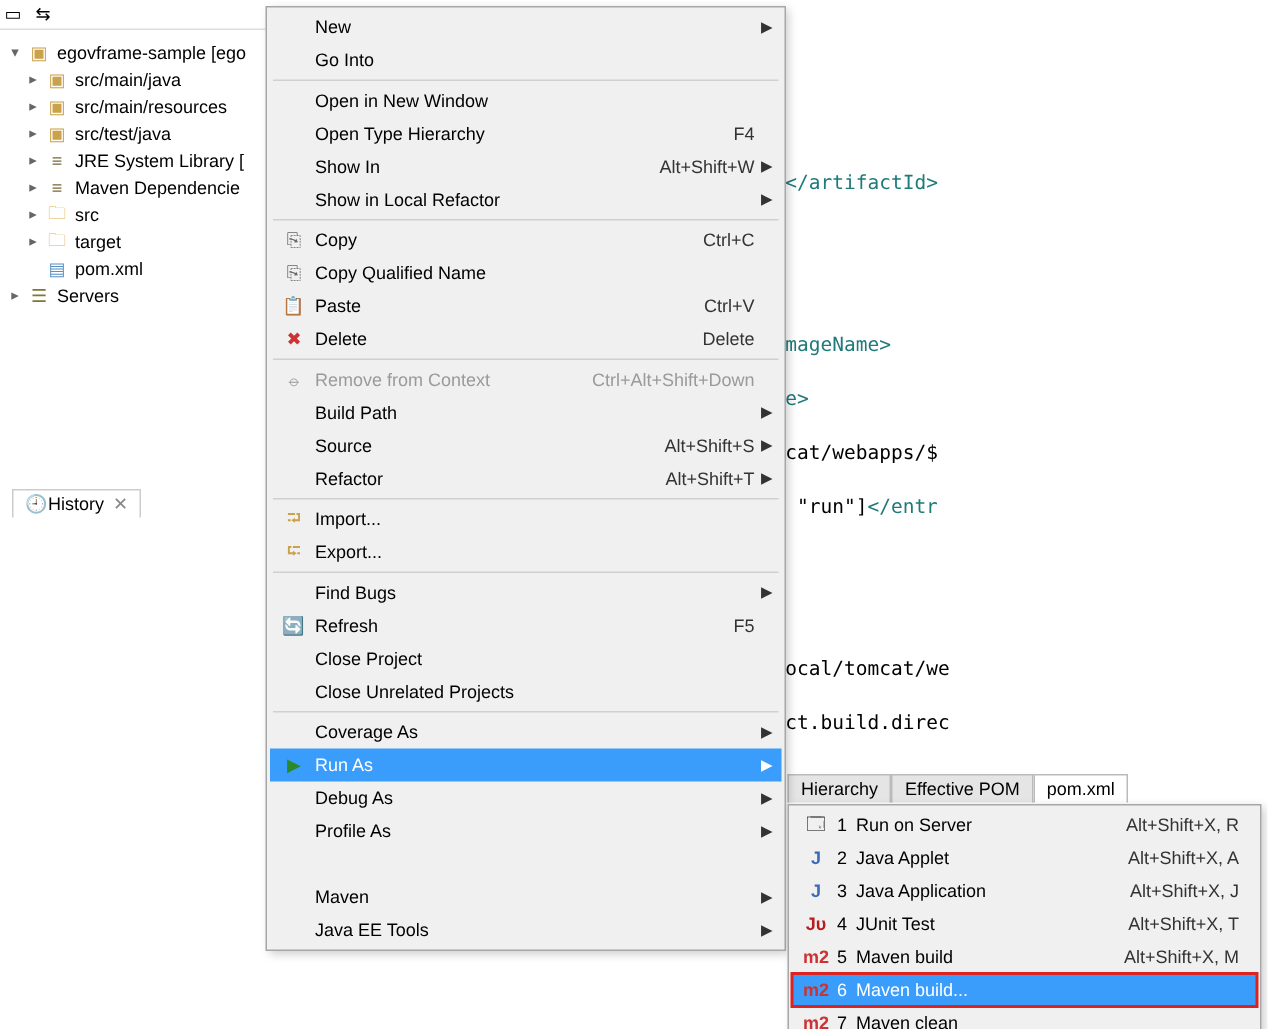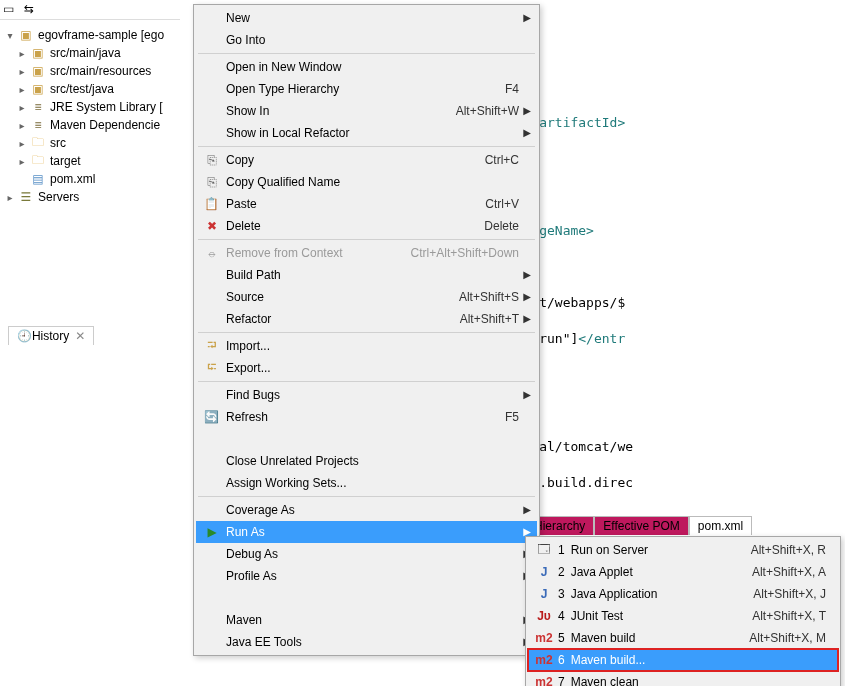--- a/index.html
+++ b/index.html
@@ -79,34 +79,33 @@
     .bottom-tabs {
       position: absolute;
       top: 516px; left: 525px;
       display: flex;
       gap: 0;
     }
     .bottom-tabs .tab {
       border: 1px solid #bbb;
       border-bottom: none;
       padding: 2px 8px;
-      background: #be185d;
+      background: #e5e5e5;
       font-size: 12px;
     }
     .bottom-tabs .tab.active { background: #fff; }
     
     .context-menu {
       position: absolute;
       top: 4px; left: 177px;
       width: 347px;
       background: #f0f0f0;
       border: 1px solid #a7a7a7;
       box-shadow: 2px 2px 6px rgba(0,0,0,.2);
       padding: 2px;
-      margin-left: 16px;
     }
     .menu-item {
       display: flex;
       align-items: center;
       height: 22px;
       padding: 0 18px 0 6px;
       position: relative;
     }
     .menu-item .mi-icon {
       width: 20px; height: 16px;
@@ -360,28 +359,25 @@
     <span class="mi-label">Find Bugs</span>
     <span class="mi-arrow">▶</span>
   </div>
   <div class="menu-item">
     <span class="mi-icon ic-refresh">🔄</span>
     <span class="mi-label">Refresh</span>
     <span class="mi-shortcut">F5</span>
   </div>
   <div class="menu-item">
     <span class="mi-icon"></span>
+    <span class="mi-label">Close Project</span>
   </div>
   <div class="menu-item">
     <span class="mi-icon"></span>
     <span class="mi-label">Close Unrelated Projects</span>
-  </div>
-  <div class="menu-item">
-    <span class="mi-icon"></span>
-    <span class="mi-label">Assign Working Sets...</span>
   </div>
   <div class="menu-sep"></div>
   <div class="menu-item">
     <span class="mi-icon"></span>
     <span class="mi-label">Coverage As</span>
     <span class="mi-arrow">▶</span>
   </div>
   <div class="menu-item hover">
     <span class="mi-icon ic-run">▶</span>
     <span class="mi-label">Run As</span>

